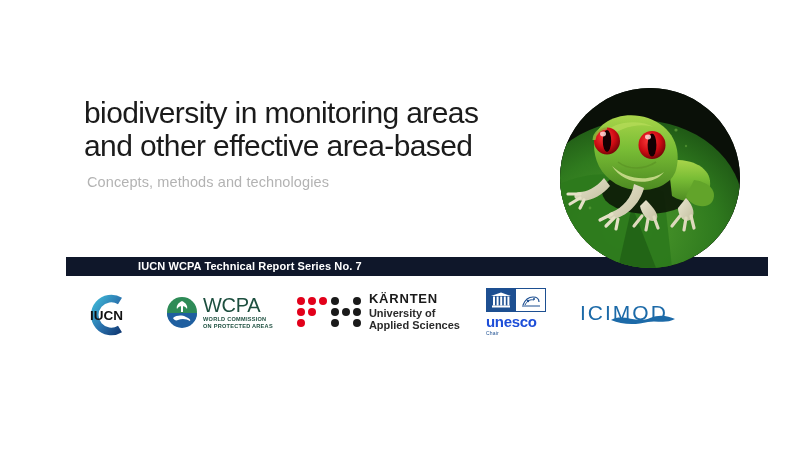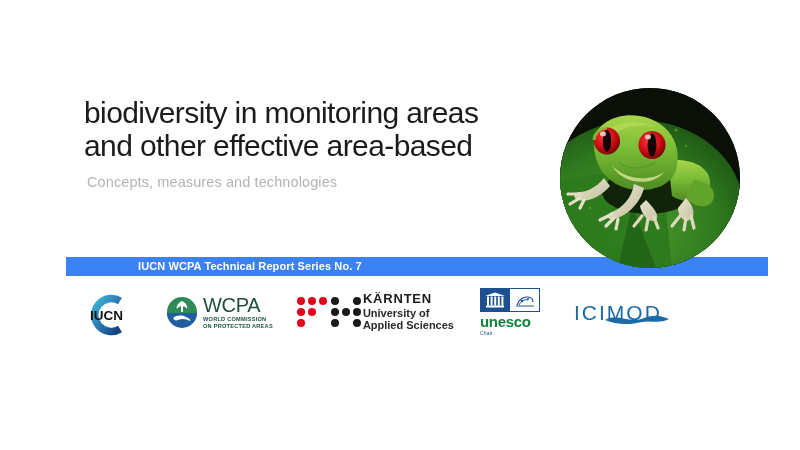--- a/index.html
+++ b/index.html
@@ -20,21 +20,21 @@
   }
   .title .tl{display:block;white-space:nowrap;}
   .subtitle{
     margin:12px 0 0 3px;font-size:14.5px;color:#b3b3b3;
     font-weight:400;letter-spacing:0.1px;
   }
 
   
   .banner{
     position:absolute;left:66px;top:257px;width:702px;height:19px;
-    background:#3b82f6;
+    background:#0f172a;
   }
   .banner-text{
     position:absolute;left:72px;top:0;height:19px;line-height:19px;
     color:#ffffff;font-size:11px;font-weight:700;letter-spacing:0.1px;
     white-space:nowrap;
   }
 
   
   .photo{
     position:absolute;left:560px;top:88px;width:180px;height:180px;
@@ -55,57 +55,57 @@
   .iucn svg{display:block;}
 
   
   .wcpa{margin-left:18px;display:flex;align-items:center;gap:5px;}
   .wcpa-txt{line-height:1;}
   .wcpa-main{font-size:20px;font-weight:400;color:#1d4f3f;letter-spacing:-0.3px;}
   .wcpa-sub{font-size:5.6px;font-weight:700;color:#1d4f3f;letter-spacing:0.25px;margin-top:2px;}
   .wcpa-sub2{font-size:5.6px;font-weight:700;color:#1d4f3f;letter-spacing:0.25px;margin-top:1px;}
 
   
-  .kaernten{margin-left:24px;display:flex;align-items:center;gap:2px;}
+  .kaernten{margin-left:24px;display:flex;align-items:center;gap:8px;}
   .dots{display:flex;gap:4px;}
   .dotcol{display:flex;flex-direction:column;gap:3px;}
   .drow{display:flex;gap:3px;height:8px;}
   .dot{width:8px;height:8px;border-radius:50%;}
   .dot.red{background:#e2001a;}
   .dot.blk{background:#1a1a1a;}
   .dot.off{background:transparent;}
   .k-txt{line-height:1.15;}
   .k-main{font-size:13px;font-weight:700;color:#1a1a1a;letter-spacing:0.8px;}
   .k-sub{font-size:11px;color:#2a2a2a;font-weight:700;}
 
   
   .unesco{margin-left:26px;}
   .u-boxes{display:flex;width:60px;height:24px;border:1px solid #1d4f91;box-sizing:border-box;}
   .u-left{width:50%;background:#1d4f91;display:flex;align-items:center;justify-content:center;}
   .u-right{width:50%;background:#fff;display:flex;align-items:center;justify-content:center;border-left:1px solid #1d4f91;}
-  .u-word{font-size:15px;font-weight:700;color:#15803d;letter-spacing:-0.3px;margin-top:2px;line-height:1;}
+  .u-word{font-size:15px;font-weight:700;color:#1d4ed8;letter-spacing:-0.3px;margin-top:2px;line-height:1;}
   .u-chair{font-size:5px;color:#1d4f91;letter-spacing:0.2px;margin-top:1px;}
 
   
   .icimod{margin-left:34px;position:relative;}
   .ic-word{font-size:21px;font-weight:400;color:#1c6aa8;letter-spacing:2px;line-height:1;
            font-family:"Liberation Sans","DejaVu Sans",sans-serif;}
   .ic-wave{position:absolute;left:30px;top:26px;}
 </style>
 </head>
 <body>
 
 <div class="cover">
 
   <div class="title-block">
     <h1 class="title">
       <span class="tl">biodiversity in monitoring areas</span>
       <span class="tl">and other effective area-based</span>
     </h1>
-    <div class="subtitle">Concepts, measures and technologies</div>
+    <div class="subtitle">Concepts, methods and technologies</div>
   </div>
 
   <div class="photo">
     <svg viewBox="0 0 180 180" xmlns="http://www.w3.org/2000/svg">
       <defs>
         <radialGradient id="leafg" cx="45%" cy="62%" r="78%">
           <stop offset="0%" stop-color="#4f9c2d"></stop>
           <stop offset="55%" stop-color="#2f7a1e"></stop>
           <stop offset="100%" stop-color="#14410f"></stop>
         </radialGradient>

